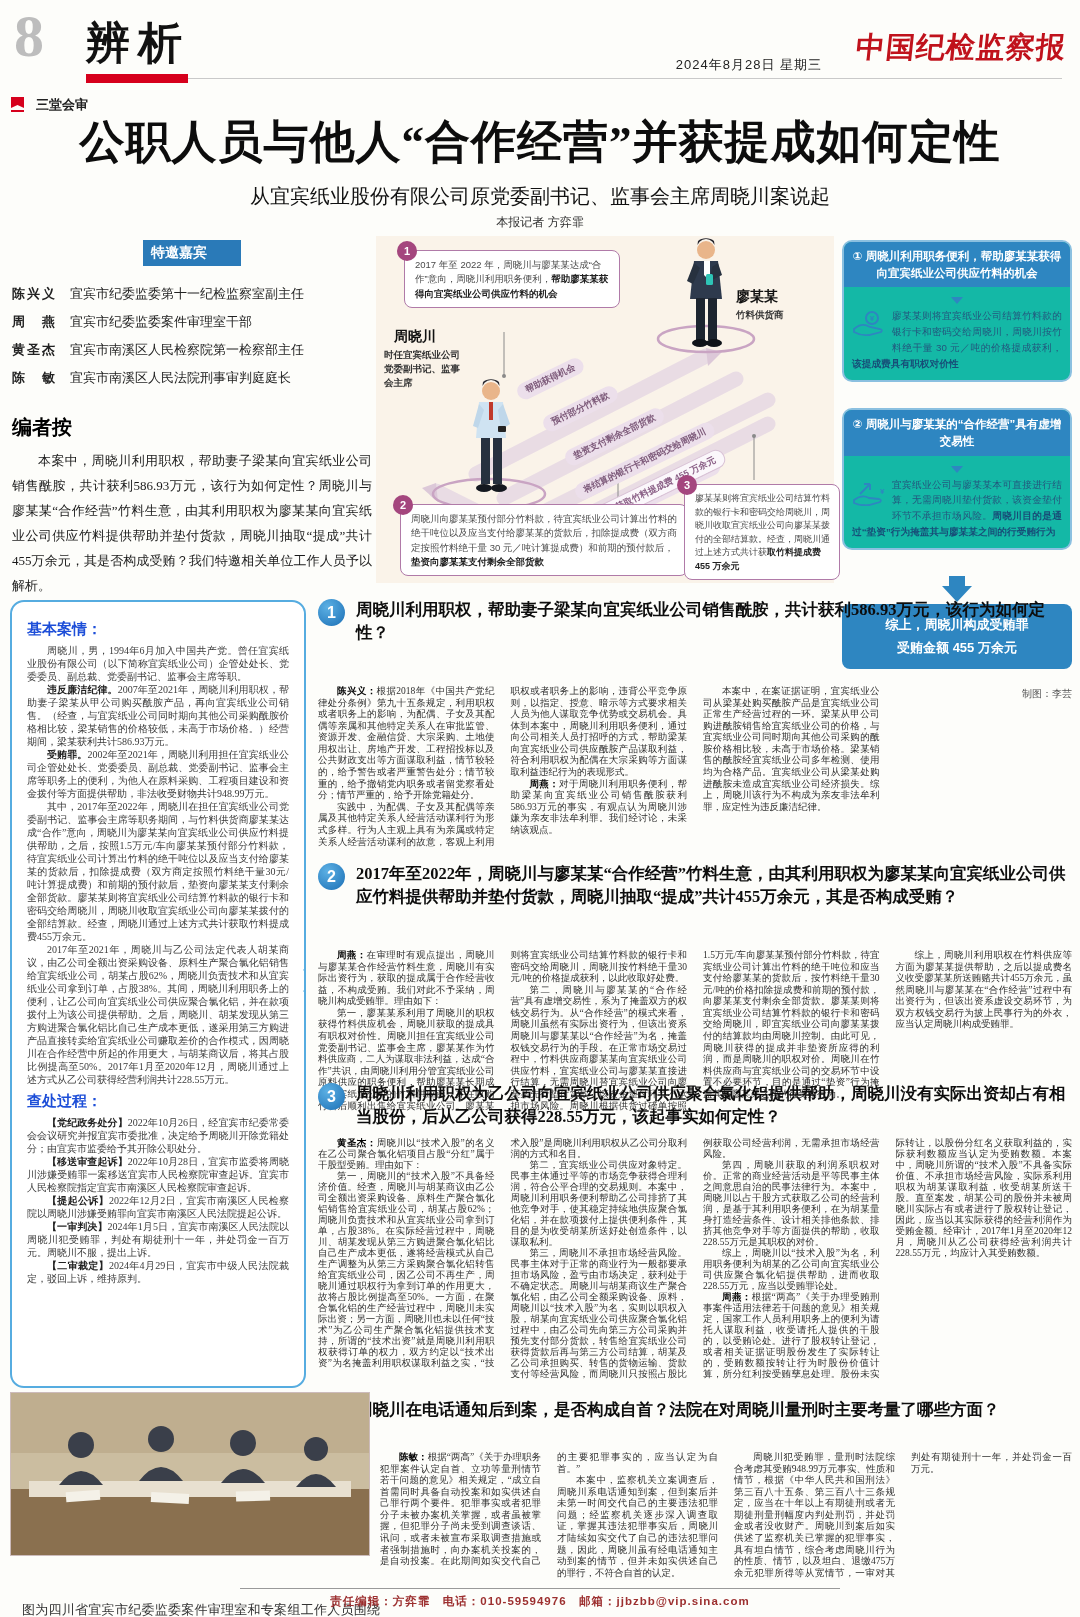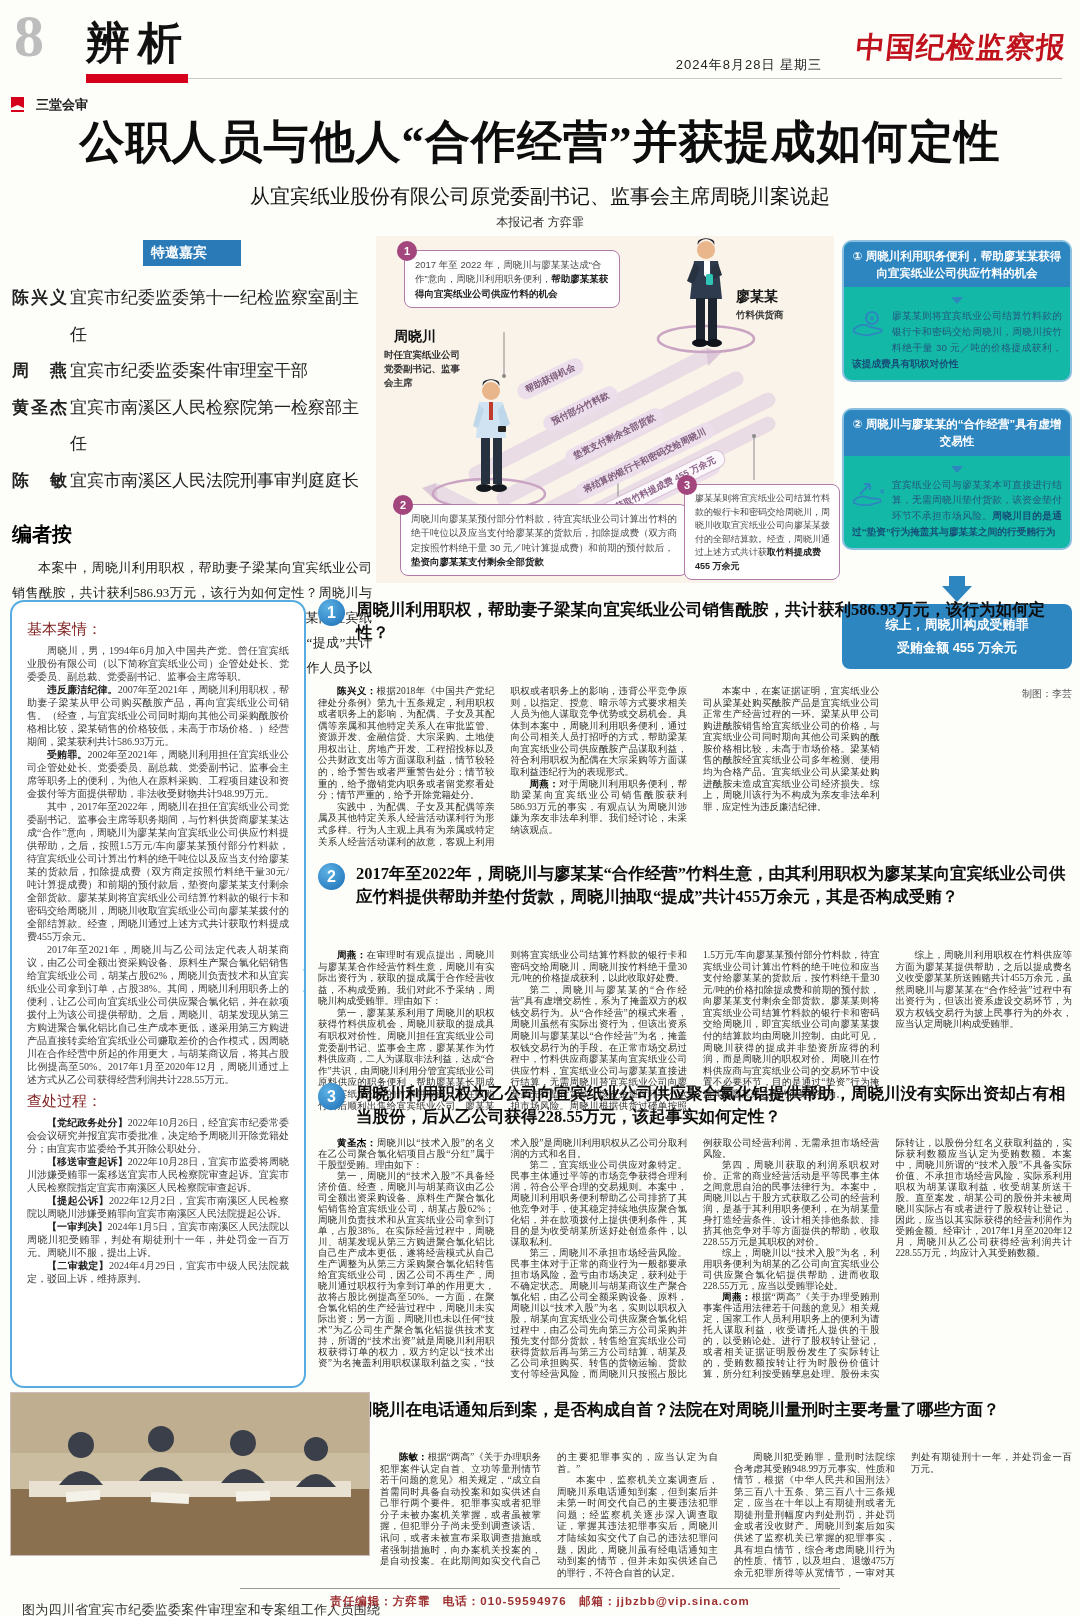--- a/index.html
+++ b/index.html
@@ -16,21 +16,21 @@
   
   .column-tag{left:10px;top:96px;display:flex;align-items:flex-end;gap:11px;font-family:"Liberation Serif",serif;font-size:13px;font-weight:bold;color:#222;}
   .tag-icon{width:15px;height:17px;display:inline-block;}
   .headline{left:0;right:0;top:112px;text-align:center;font-family:"Liberation Serif",serif;font-size:45px;font-weight:bold;color:#0d0d0d;letter-spacing:1px;}
   .subtitle{left:0;right:0;top:183px;text-align:center;font-family:"Liberation Serif",serif;font-size:20px;color:#111;}
   .byline{left:0;right:0;top:214px;text-align:center;font-size:12px;color:#333;}
   
   .guests-col{left:12px;top:240px;width:360px;}
   .guest-badge{display:block;width:82px;margin:0 auto;background:#2a7ab8;color:#fff;font-size:14px;font-weight:bold;padding:4px 8px;}
   .guest-list{margin-top:14px;font-family:"Liberation Serif",serif;}
-  .guest-row{display:flex;line-height:2.15;font-size:17px;color:#222;}
+  .guest-row{display:flex;line-height:2.15;font-size:13px;color:#222;}
   .guest-name{width:58px;font-weight:bold;flex:none;letter-spacing:2px;}
   .guest-title{flex:1;}
   .editor-heading{margin-top:22px;font-family:"Liberation Serif",serif;font-size:20px;font-weight:bold;color:#000;}
   .editor-text{margin-top:8px;font-family:"Liberation Serif",serif;font-size:13px;line-height:1.92;text-align:justify;text-indent:2em;color:#1a1a1a;}
   
   .diagram{left:376px;top:236px;width:458px;height:347px;background:#faf3e9;}
   .callout{position:absolute;background:#fff;border:1.5px solid #b07aa8;border-radius:8px;padding:7px 8px 6px 10px;font-size:9.5px;line-height:1.5;color:#4a4a4a;}
   .callout b{color:#222;}
   .callout .num-badge{position:absolute;left:-8px;top:-10px;width:20px;height:20px;border-radius:50%;background:#a4467e;color:#fff;font-weight:bold;font-size:11px;display:flex;align-items:center;justify-content:center;}
   .pill{position:absolute;background:#ecdfeb;color:#7d5a7a;font-size:9px;font-weight:bold;padding:2px 9px;border-radius:9px;white-space:nowrap;transform:rotate(-26deg);transform-origin:left center;}
@@ -45,21 +45,21 @@
   .ana-body b{color:#174e78;}
   .tri-down{width:0;height:0;border-left:6px solid transparent;border-right:6px solid transparent;border-top:7px solid #2e86c1;margin:3px auto 4px;}
   .ana-icon{float:left;margin:3px 6px 2px 0;}
   .big-arrow{width:0;height:0;border-left:15px solid transparent;border-right:15px solid transparent;border-top:16px solid #2e86c1;margin:0 auto;}
   .big-arrow-stem{width:16px;height:10px;background:#2e86c1;margin:0 auto;}
   .conclusion{background:#2e86c1;color:#fff;border-radius:8px;text-align:center;font-size:13px;font-weight:bold;padding:10px 6px;line-height:1.7;margin-top:2px;}
   .credit{text-align:right;font-size:10px;color:#555;margin-top:18px;}
   
   .case-panel{left:10px;top:600px;width:296px;height:788px;border:2.5px solid #56ace0;border-radius:14px;background:#fff;padding:12px 15px;box-sizing:border-box;overflow:hidden;}
   .case-panel .notch{position:absolute;right:-9px;top:370px;width:15px;height:15px;background:#fff;border-top:2.5px solid #56ace0;border-right:2.5px solid #56ace0;transform:rotate(45deg);}
-  .case-heading{font-size:15px;font-weight:normal;color:#7f1d1d;margin:6px 0 5px;font-family:"Liberation Sans",sans-serif;}
+  .case-heading{font-size:15px;font-weight:bold;color:#1d4ed8;margin:6px 0 5px;font-family:"Liberation Sans",sans-serif;}
   .case-para{margin:0;font-family:"Liberation Serif",serif;font-size:10px;line-height:1.3;text-align:justify;text-indent:2em;color:#3a3a3a;}
   .case-para b{color:#222;}
   
   .qa-header{left:318px;width:754px;display:flex;align-items:flex-start;}
   .qa-num{flex:none;width:27px;height:27px;border-radius:50%;background:radial-gradient(circle at 35% 30%,#5cb0e4,#1b6fb5);color:#fff;font-size:16px;font-weight:bold;display:flex;align-items:center;justify-content:center;margin-right:11px;margin-top:1px;}
   .qa-question{flex:1;font-family:"Liberation Serif",serif;font-size:16.5px;font-weight:bold;line-height:1.4;color:#0d0d0d;}
   .qa-body{left:318px;width:754px;column-count:4;column-gap:16px;column-fill:auto;overflow:hidden;font-family:"Liberation Serif",serif;font-size:9.5px;line-height:1.22;color:#2e2e2e;}
   .qa-body p{margin:0;text-indent:2em;text-align:justify;}
   .qa-body b{color:#000;}
   #qa-body-3{line-height:1.16;}

